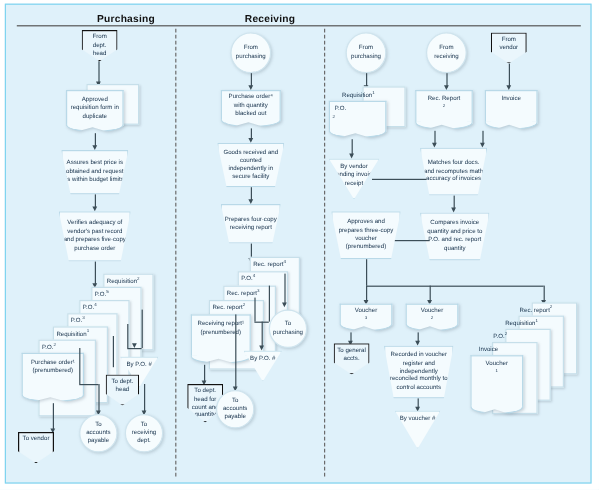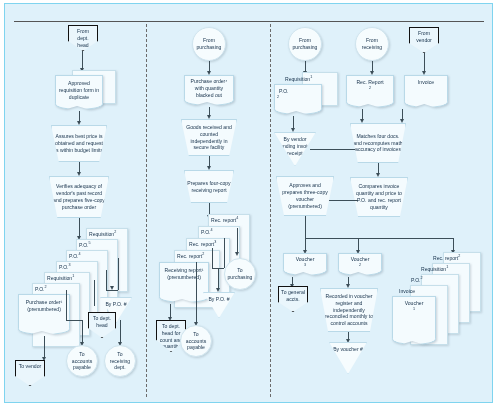--- a/index.html
+++ b/index.html
@@ -119,20 +119,22 @@
     border-top:2.6px solid transparent;border-bottom:2.6px solid transparent;
     border-left:4px solid #3c4e58;
   }
 </style>
 </head>
 <body>
 
 <div id="chart">
   <div class="frame"></div>
 
+  <div class="colhead" style="left:40px;top:10px;width:130px;">Purchasing</div>
+  <div class="colhead" style="left:160px;top:10px;width:130px;">Receiving</div>
   <div class="headrule" style="left:14px;top:21px;width:470px;"></div>
 
   <div class="divider" style="left:146px;top:24px;height:373px;"></div>
   <div class="divider" style="left:270px;top:24px;height:373px;"></div>
 
   <div class="node penta" style="left:68px;top:25px;width:30px;height:26px;">
     <span>From dept. head</span>
   </div>
   <div class="ln vl" style="left:82px;top:51px;height:19px;"></div>
   <div class="arrow" style="left:80px;top:68px;"></div>

